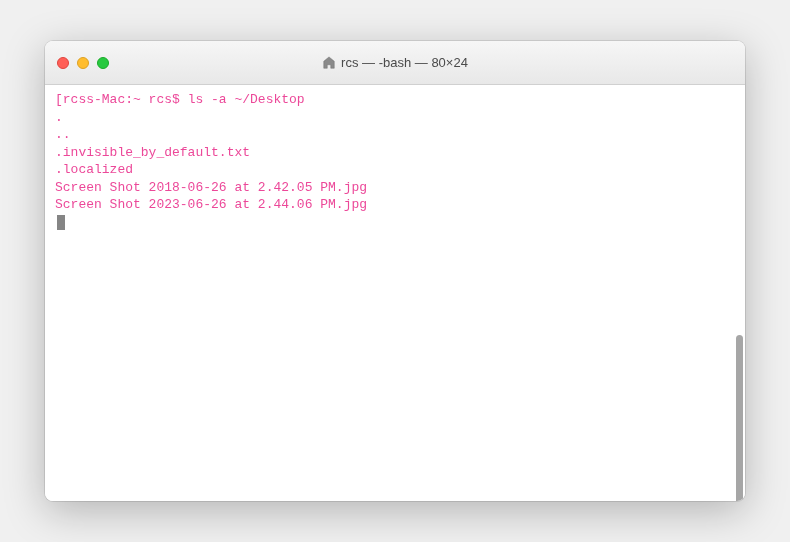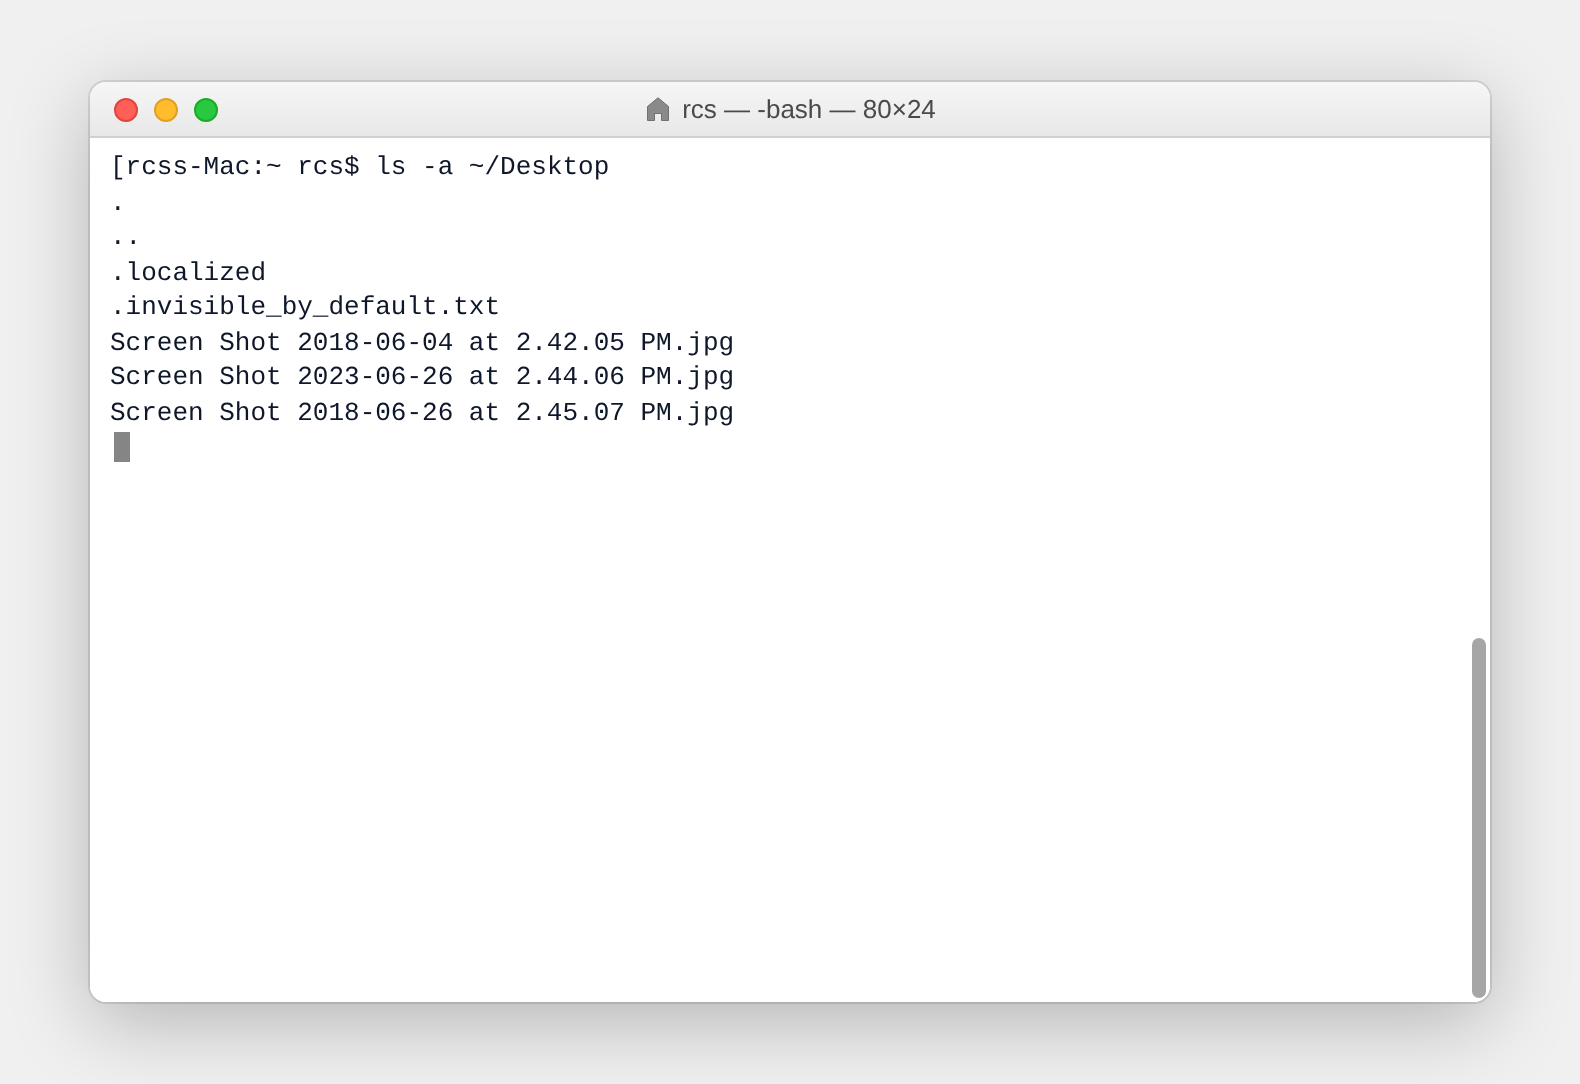--- a/index.html
+++ b/index.html
@@ -38,21 +38,21 @@
       width: 700px;
       height: 460px;
       background: #ffffff;
       border-radius: 8px;
       box-shadow: 0 10px 40px rgba(0,0,0,0.25), 0 0 0 1px rgba(0,0,0,0.1);
       overflow: hidden;
       position: relative;
       z-index: 1;
     }
     .titlebar {
-      height: 28px;
+      height: 44px;
       background: linear-gradient(to bottom, #f6f6f6, #e8e8e8);
       border-bottom: 1px solid #d0d0d0;
       display: flex;
       align-items: center;
       padding: 0 12px;
       position: relative;
     }
     .traffic-lights {
       display: flex;
       gap: 8px;
@@ -92,21 +92,21 @@
       height: 14px;
       vertical-align: middle;
     }
     .terminal-content {
       height: calc(100% - 28px);
       background: #ffffff;
       padding: 6px 10px;
       font-family: "Menlo", "Monaco", "Courier New", monospace;
       font-size: 13px;
       line-height: 1.35;
-      color: #0f172a;
+      color: #ec4899;
       overflow-y: auto;
       position: relative;
     }
     .terminal-line {
       white-space: pre;
     }
     .cursor {
       display: inline-block;
       width: 8px;
       height: 15px;
@@ -144,21 +144,20 @@
           <path d="M8 1 L14 6 L14 14 L10 14 L10 10 L6 10 L6 14 L2 14 L2 6 Z" fill="#8a8a8a" stroke="#666" stroke-width="0.5"></path>
         </svg>
       </span>
       <span>rcs — -bash — 80×24</span>
     </div>
   </div>
   <div class="terminal-content">
     <div class="terminal-line"><span>[rcss-Mac:~ rcs$ </span><span>ls -a ~/Desktop</span></div>
     <div class="terminal-line">.</div>
     <div class="terminal-line">..</div>
+    <div class="terminal-line">.invisible_by_default.txt</div>
     <div class="terminal-line">.localized</div>
-    <div class="terminal-line">.invisible_by_default.txt</div>
-    <div class="terminal-line">Screen Shot 2018-06-04 at 2.42.05 PM.jpg</div>
+    <div class="terminal-line">Screen Shot 2018-06-26 at 2.42.05 PM.jpg</div>
     <div class="terminal-line">Screen Shot 2023-06-26 at 2.44.06 PM.jpg</div>
-    <div class="terminal-line">Screen Shot 2018-06-26 at 2.45.07 PM.jpg</div>
     <div class="terminal-line"><span class="cursor"></span></div>
     <div class="scrollbar-thumb"></div>
   </div>
 </div>
 
 </body></html>

